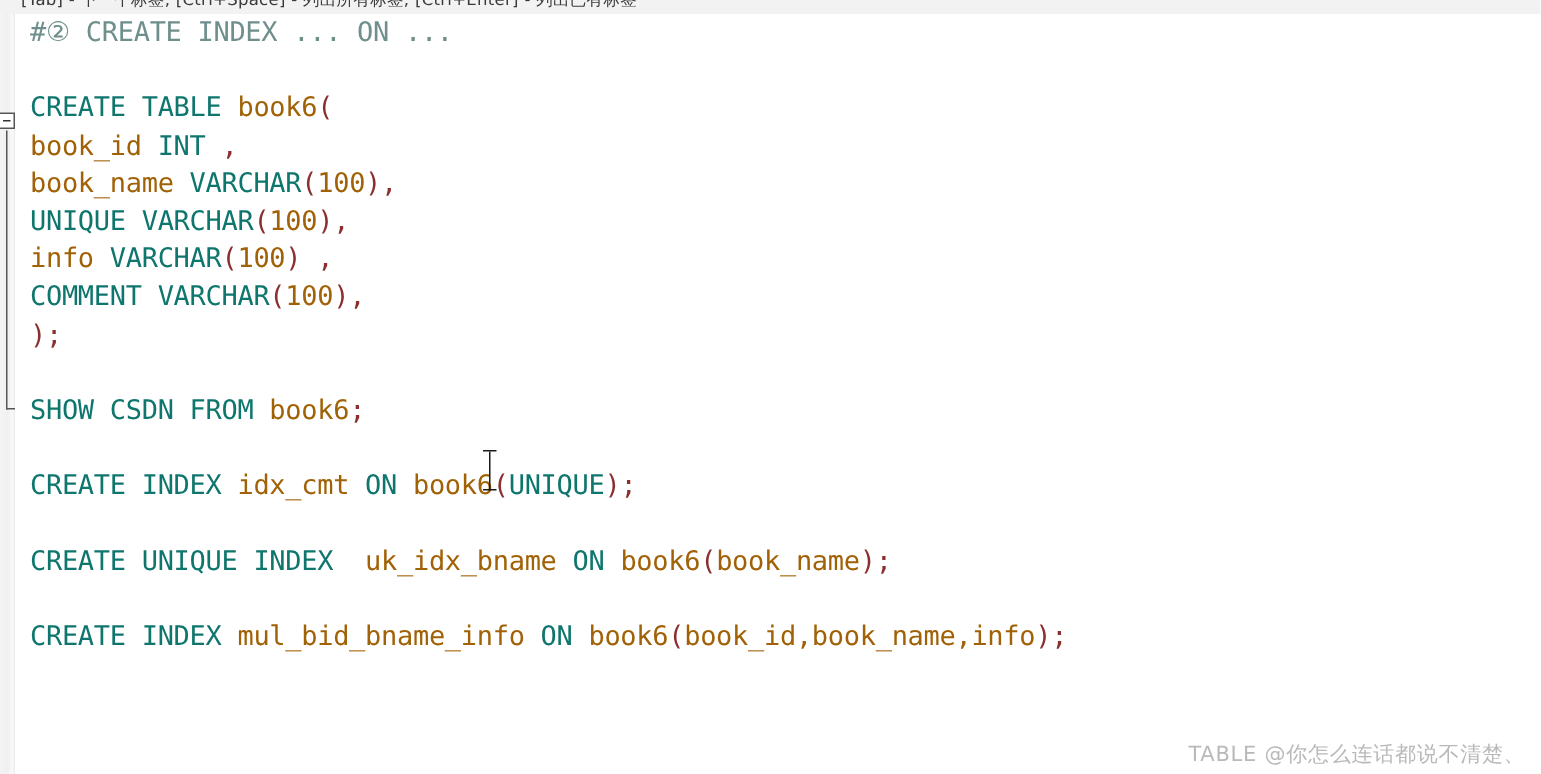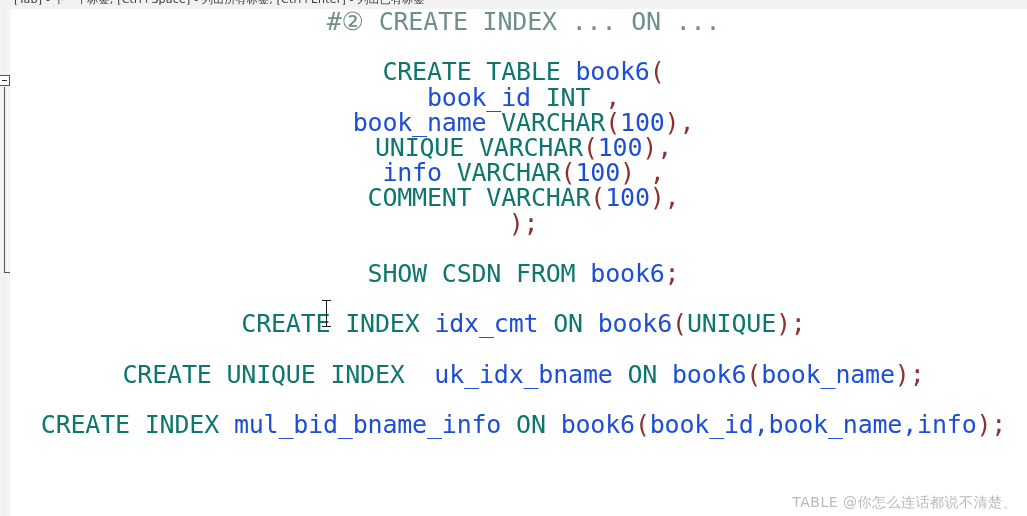--- a/index.html
+++ b/index.html
@@ -35,33 +35,32 @@
     border-right:1px solid #ececec;
   }
   .code{
     position:absolute;left:9px;top:0;right:0;bottom:0;
     padding:0;
   }
   .line{
     position:relative;
     height:25.2px;
     line-height:25.2px;
-    font-size:25px;
+    font-size:18px;
     white-space:pre;
     color:#111111;
     font-family:"DejaVu Sans Mono","Liberation Mono",monospace;
     letter-spacing:-0.2px;
     padding-left:11px;
-    text-align:center;
   }
   .line.blank{color:transparent;}
   .kw{color:#0f766e;}
   .cmt{color:#6f8f8c;}
   .punc{color:#8c2f2f;}
-  .id{color:#1d4ed8;}
+  .id{color:#a16207;}
 
   
   .foldbox{
     position:absolute;left:-1px;top:5px;
     width:11px;height:11px;
     border:1px solid #555;background:#fff;
     box-sizing:border-box;
   }
   .foldbox:after{
     content:"";position:absolute;left:2px;top:4px;

